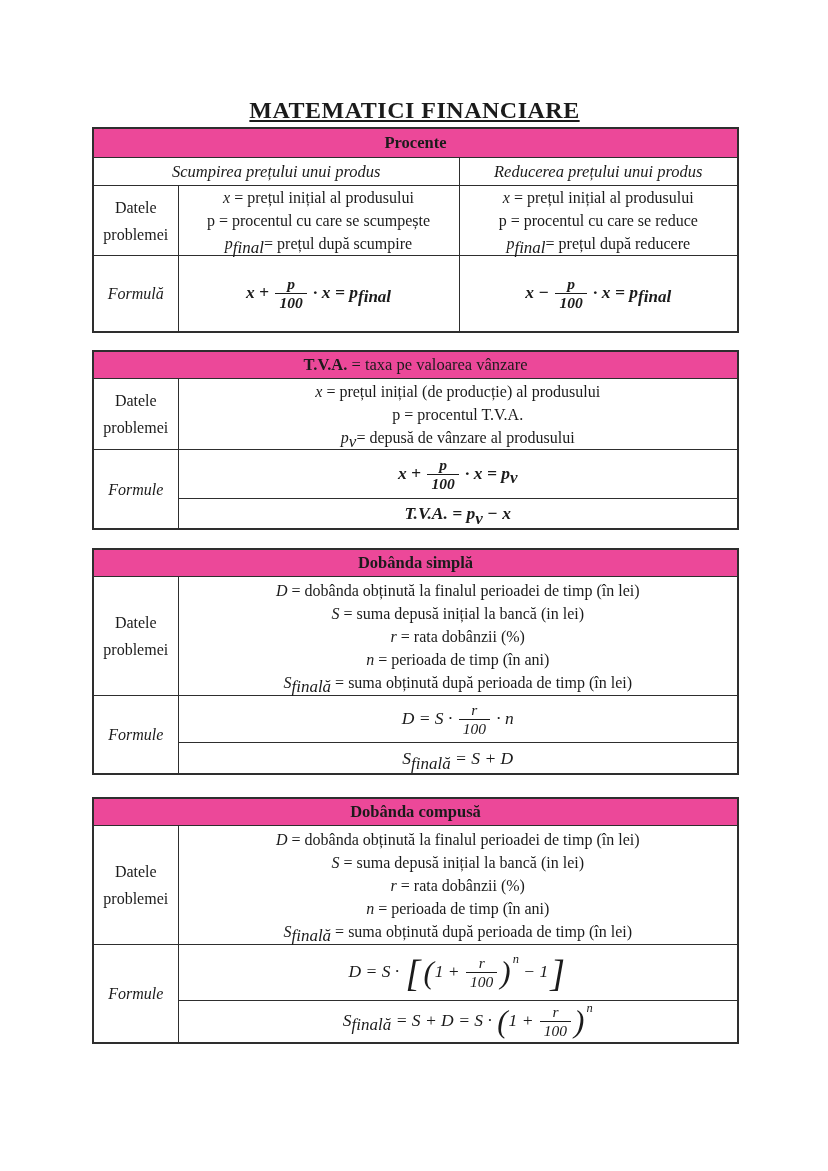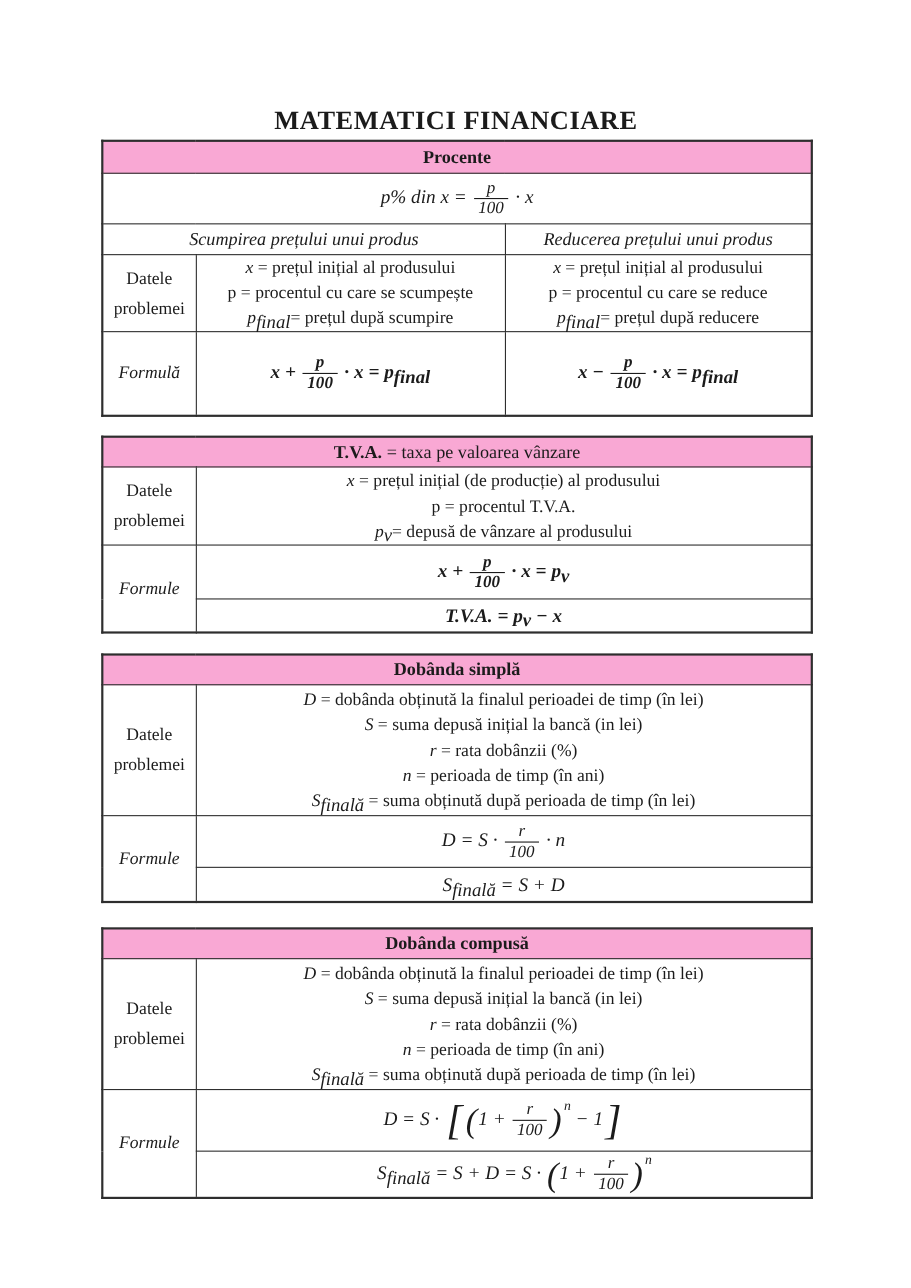--- a/index.html
+++ b/index.html
@@ -6,40 +6,40 @@
   body{
     width:828px;height:1171px;
     font-family:"Liberation Serif","DejaVu Serif",serif;
     color:#1b1b1b;
     position:relative;
     overflow:hidden;
   }
   .page{padding:97px 91px 0 92px;}
   h1.doc-title{
     font-size:24px;font-weight:bold;text-align:center;
-    margin:0 0 4px 0;letter-spacing:.5px;line-height:26px;
+    margin:0 0 4px 0;letter-spacing:.5px;line-height:26px;text-decoration:underline;
   }
   table.tbl{
     border-collapse:collapse;width:645px;table-layout:fixed;
     border:2px solid #2e2e2e;
   }
   .tbl td{
     border:1.5px solid #2e2e2e;
     padding:0;text-align:center;vertical-align:middle;
     font-size:16px;
   }
   .mb17{margin-bottom:17px;}
   .mb18{margin-bottom:18px;}
   .mb22{margin-bottom:22px;}
   tr.h28 td{height:28px;} tr.h45 td{height:45px;} tr.h27 td{height:27px;}
   tr.h68 td{height:68px;} tr.h75 td{height:75px;} tr.h26 td{height:26px;}
   tr.h70 td{height:70px;} tr.h48 td{height:48px;} tr.h29 td{height:29px;}
   tr.h118 td{height:118px;} tr.h46 td{height:46px;} tr.h30 td{height:30px;}
   tr.h55 td{height:55px;} tr.h41 td{height:41px;padding-left:20px;}
-  td.hdr{background:#f9a8d4;font-weight:bold;font-size:16.5px;font-family:Liberation Serif, serif;}
+  td.hdr{background:#ec4899;font-weight:bold;font-size:16.5px;font-family:Liberation Serif, serif;}
   td.hdr .reg{font-weight:normal;}
   td.subhdr{font-style:italic;font-size:16.5px;}
   td.pad-merge{}
   td.lbl{font-size:16px;line-height:27px;}
   td.lbl.it{font-style:italic;}
   .dline{line-height:23px;}
   .mvar{font-style:italic;}
   .mvar.up{font-style:normal;}
   sub.msub{font-style:italic;font-size:17px;line-height:0;}
   .formula{font-style:italic;font-size:17.5px;white-space:nowrap;}
@@ -71,25 +71,20 @@
   <table class="tbl mb17">
     <colgroup>
         <col style="width:85px">
         <col style="width:281px">
         <col style="width:279px">
       </colgroup>
     <tbody>
         <tr class="h28">
       <td colspan="3" class="hdr">Procente</td>
     </tr>
-    <tr class="h45">
-      <td colspan="3">
-        <div class="formula"><span>p% din x = </span><span class="frac"><span class="fn">p</span><span class="fd">100</span></span><span> · x</span></div>
-      </td>
-    </tr>
     <tr class="h27">
       <td colspan="2" class="subhdr pad-merge">Scumpirea prețului unui produs</td>
       <td class="subhdr">Reducerea prețului unui produs</td>
     </tr>
     <tr class="h68">
       <td class="lbl">
         <div>Datele</div>
         <div>problemei</div>
       </td>
       <td>

